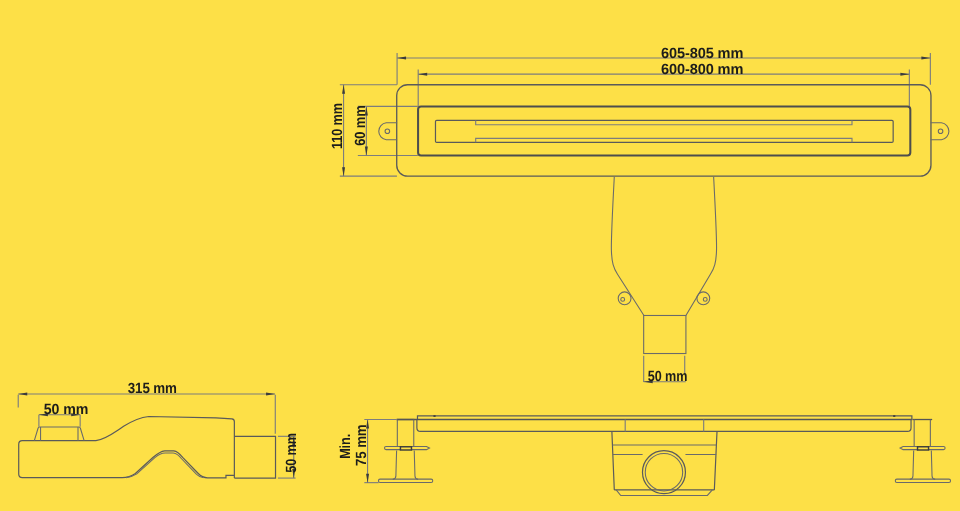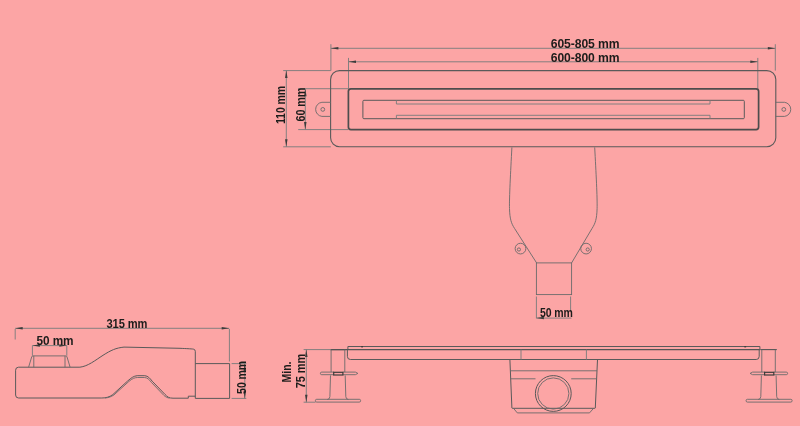--- a/index.html
+++ b/index.html
@@ -1,16 +1,16 @@
 <!DOCTYPE html>
 <html><head>
 <meta charset="utf-8">
 <style>
   html,body{margin:0;padding:0;background:#ffffff;}
-  .wrap{width:800px;height:426px;position:relative;overflow:hidden;background:#fca5a5;}
+  .wrap{width:800px;height:426px;position:relative;overflow:hidden;background:#fde047;}
   text{font-family:"Liberation Sans",sans-serif;font-weight:bold;fill:#1d1d1b;}
   .d{font-size:12.3px;letter-spacing:-0.1px;}
 </style>
 </head>
 <body>
 <div class="wrap">
 <svg width="800" height="426" viewBox="0 0 800 426" xmlns="http://www.w3.org/2000/svg">
 <g fill="none" stroke-linecap="butt" stroke-linejoin="miter">
 
 <g stroke="#7d7d7d" stroke-width="0.95">

